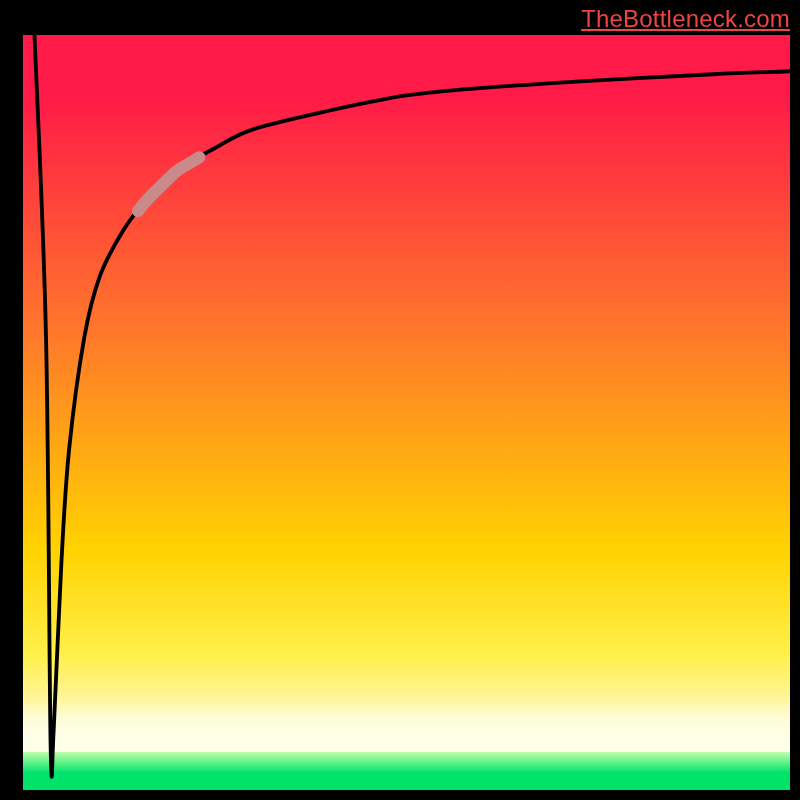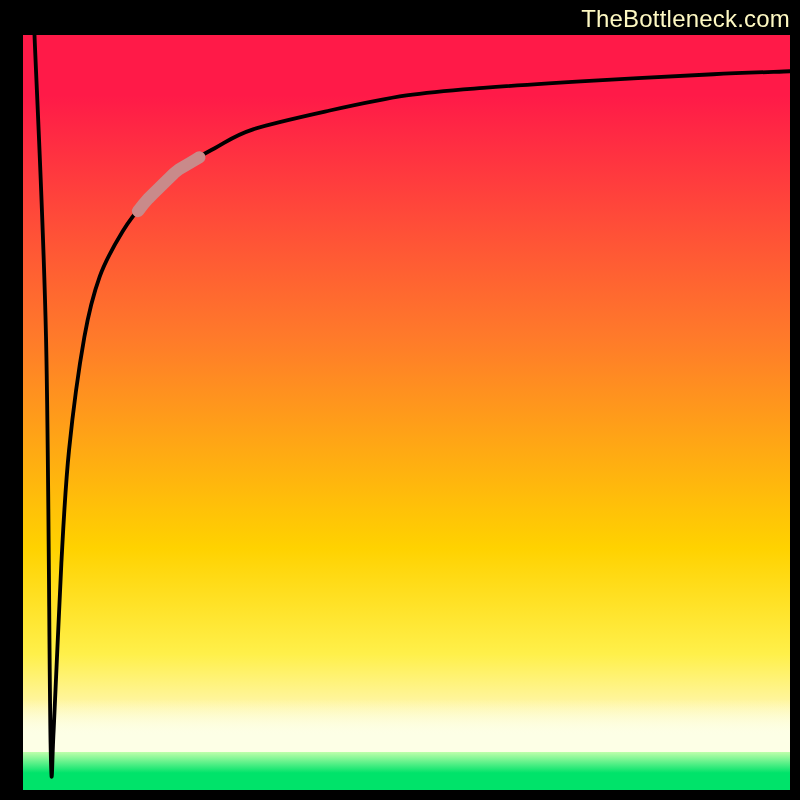--- a/index.html
+++ b/index.html
@@ -4,23 +4,24 @@
 <style>
   * { margin: 0; padding: 0; box-sizing: border-box; }
   html, body { width: 800px; height: 800px; overflow: hidden; background: #000; }
   .wrap { position: relative; width: 800px; height: 800px; }
   .watermark {
     position: absolute;
     top: 5px;
     right: 10px;
     font-family: Arial, Helvetica, sans-serif;
     font-size: 24px;
-    color: #fef9c3;
+    color: #ef4444;
     letter-spacing: 0.2px;
     user-select: none;
+    text-decoration: underline;
   }
   .frame {
     position: absolute;
     left: 0; top: 0;
     width: 800px; height: 800px;
     background: #000;
   }
   .plot-outer {
     position: absolute;
     left: 23px; top: 35px;

